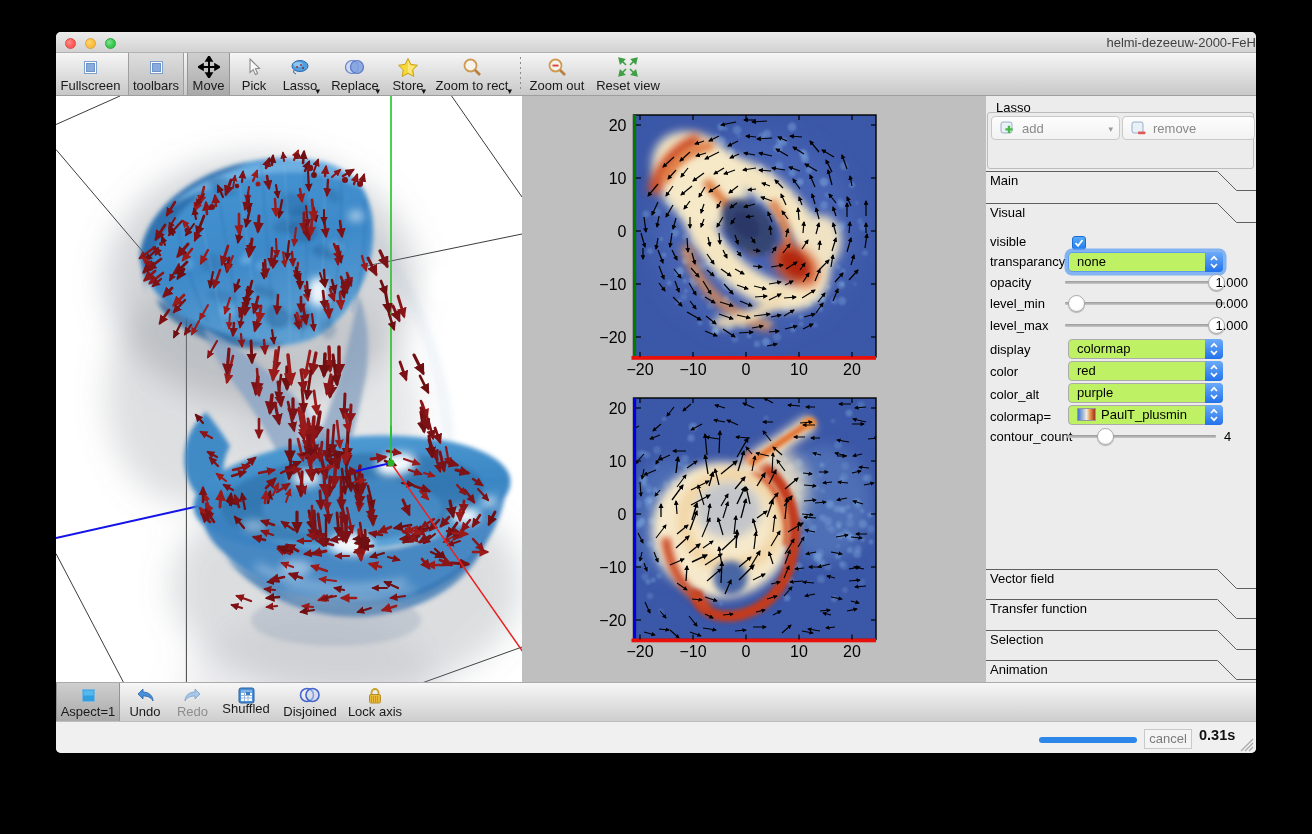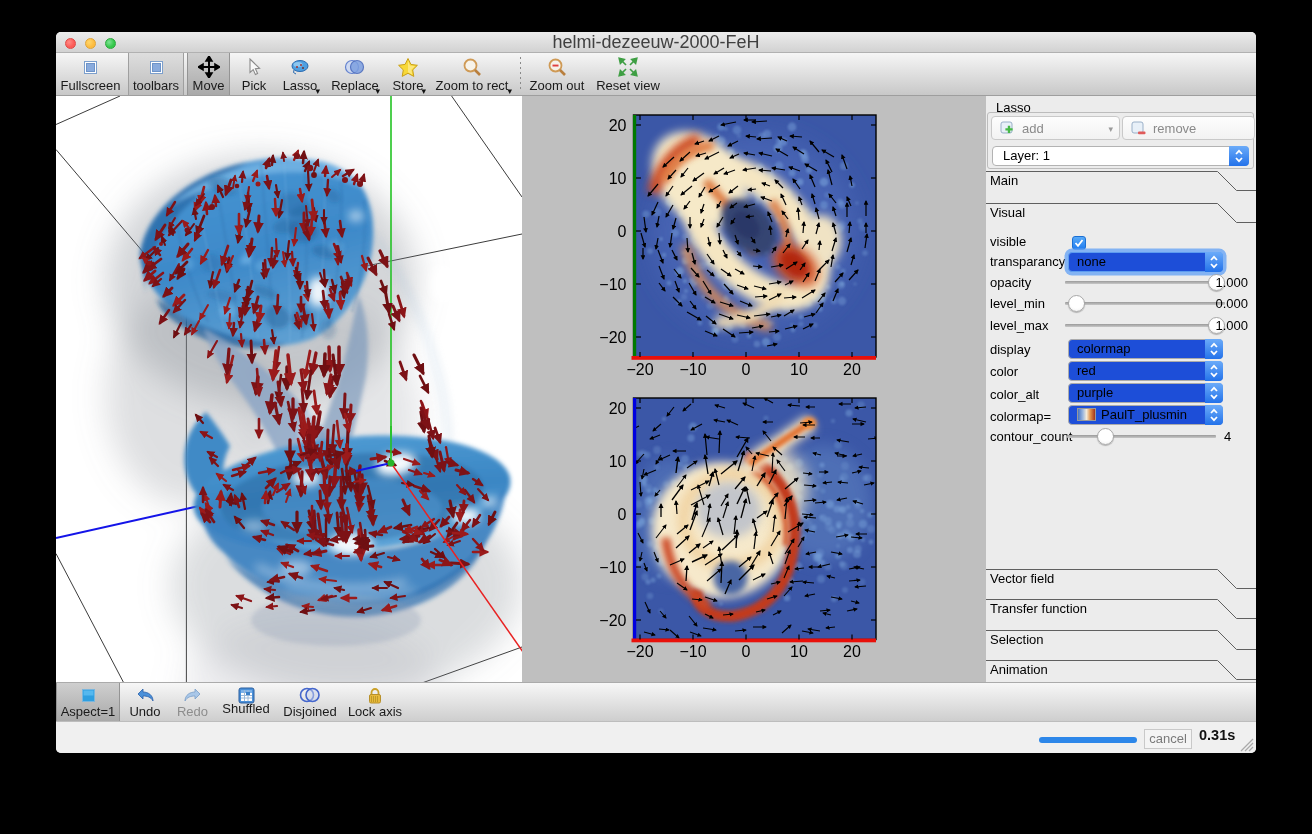--- a/index.html
+++ b/index.html
@@ -2,41 +2,41 @@
 <html><head><meta charset="utf-8"><style>
 *{margin:0;padding:0;box-sizing:border-box}
 html,body{width:1312px;height:834px;background:#000;overflow:hidden;
  font-family:"Liberation Sans",sans-serif}
 .abs{position:absolute}
 #win{position:absolute;left:56px;top:32px;width:1200px;height:721px;
  border-radius:5px;overflow:hidden;background:#ececec}
 #titlebar{position:absolute;left:0;top:0;width:1200px;height:21px;
  background:linear-gradient(#ececec,#d2d2d2);border-bottom:1px solid #b1b1b1}
 .tl{position:absolute;top:5.5px;width:11px;height:11px;border-radius:50%}
-#title{position:absolute;left:0;top:0;width:1200px;height:21px;text-align:center;
- font-size:18px;line-height:21px;color:#404040}
+#title{position:absolute;left:0;top:0;width:1200px;height:21px;text-align:right;
+ font-size:13px;line-height:21px;color:#404040}
 #toolbar{position:absolute;left:0;top:21px;width:1200px;height:43px;
  background:linear-gradient(#f6f6f6,#c8c8c8);border-bottom:1px solid #9e9e9e}
 .tbtn{position:absolute;top:0;height:42px;text-align:center}
 .tlabel{position:absolute;top:25px;width:100%;text-align:center;font-size:13px;color:#1a1a1a;white-space:nowrap}
 .ticon{position:absolute;top:3px;left:0;width:100%;height:22px;display:flex;align-items:center;justify-content:center}
 .pressed1{background:linear-gradient(#dedede,#bcbcbc);border-left:1px solid #9f9f9f;border-right:1px solid #9f9f9f}
 .pressed2{background:linear-gradient(#cfcfcf,#a9a9a9);border-left:1px solid #949494;border-right:1px solid #949494}
 .darr{position:absolute;top:33px;font-size:9px;color:#111}
 #canvas3d{position:absolute;left:0;top:64px;width:466px;height:586px;background:#fff}
 #plots{position:absolute;left:466px;top:64px;width:465px;height:586px;background:#bfbfbf}
 #rpanel{position:absolute;left:930px;top:64px;width:270px;height:586px;background:#ececec;font-size:13px;color:#000}
 #btoolbar{position:absolute;left:0;top:650px;width:1200px;height:39px;
  background:linear-gradient(#f7f7f7,#cecece);border-top:1px solid #ababab}
 .bbtn{position:absolute;top:0;height:38px;text-align:center}
 .blabel{position:absolute;top:22px;width:100%;text-align:center;font-size:13px;color:#1a1a1a;white-space:nowrap}
 .bicon{position:absolute;top:3px;left:0;width:100%;height:18px;display:flex;align-items:center;justify-content:center}
 #statusbar{position:absolute;left:0;top:689px;width:1200px;height:32px;background:#f0f0f0;border-top:1px solid #bdbdbd}
 .rlabel{position:absolute;left:4px;white-space:nowrap}
-.combo{position:absolute;left:82px;width:155px;height:20px;background:#1d4ed8;border:1px solid #ababab;
+.combo{position:absolute;left:82px;width:155px;height:20px;background:#bef264;border:1px solid #ababab;
  border-radius:4px;font-size:13px;line-height:18px;padding-left:8px;white-space:nowrap}
 .spin{position:absolute;right:-1px;top:-1px;width:18px;height:20px;border-radius:0 4px 4px 0;
  background:linear-gradient(#6babf9,#2372ea);display:flex;align-items:center;justify-content:center}
 .slidert{position:absolute;height:3px;top:8px;background:linear-gradient(#9a9a9a,#c8c8c8);border-radius:1px}
 .sliderk{position:absolute;top:0px;width:17px;height:17px;border-radius:50%;
  background:radial-gradient(circle at 50% 35%,#ffffff 55%,#ededed);border:1px solid #a9a9a9;box-shadow:0 1px 1px rgba(0,0,0,.25)}
 .sval{position:absolute;right:8px;text-align:right}
 .thead{position:absolute;left:0;width:270px;height:20px}
 .thead div{position:absolute;left:4px;top:2px;font-size:13px}
 </style></head><body>
@@ -1606,26 +1606,20 @@
         <div class="abs" style="left:30px;top:4px;font-size:13px;color:#8a8a8a">add</div>
         <div class="abs" style="right:6px;top:7px;font-size:9px;color:#9a9a9a">▾</div>
       </div>
       <div class="abs" style="left:136px;top:20px;width:133px;height:24px;background:linear-gradient(#fdfdfd,#f2f2f2);border:1px solid #c9c9c9;border-radius:4px;">
         <svg class="abs" style="left:8px;top:4px" width="16" height="16" viewBox="0 0 16 16">
           <rect x="1" y="1" width="11" height="11" rx="2" fill="#e8f0f8" stroke="#9ab0c8"></rect>
           <rect x="7" y="10.4" width="7.5" height="2.8" rx="1" fill="#e05a5a"></rect>
         </svg>
         <div class="abs" style="left:30px;top:4px;font-size:13px;color:#8a8a8a">remove</div>
       </div>
-      <div class="abs" style="left:6px;top:50px;width:257px;height:20px;background:#fff;border:1px solid #b3b3b3;border-radius:4px;font-size:13px;line-height:18px;padding-left:10px">Layer: 1<div class="spin" style="width:20px">
-          <svg width="10" height="14" viewBox="0 0 10 14">
-            <path d="M2 5 L5 1.8 L8 5" fill="none" stroke="#fff" stroke-width="1.7"></path>
-            <path d="M2 9 L5 12.2 L8 9" fill="none" stroke="#fff" stroke-width="1.7"></path>
-          </svg>
-        </div></div>
       <div class="thead" style="top:75px"><svg width="270" height="21" viewBox="0 0 270 21">
           <polyline points="0,0.5 231.5,0.5 250.5,19.5 270,19.5" fill="none" stroke="#5f5f5f" stroke-width="1"></polyline>
         </svg><div>Main</div></div>
       <div class="thead" style="top:106.5px"><svg width="270" height="21" viewBox="0 0 270 21">
           <polyline points="0,0.5 231.5,0.5 250.5,19.5 270,19.5" fill="none" stroke="#5f5f5f" stroke-width="1"></polyline>
         </svg><div>Visual</div></div>
       <div class="rlabel" style="top:138px">visible</div>
       <div class="abs" style="left:86px;top:140px;width:14px;height:14px;border-radius:3px;background:linear-gradient(#59aaf8,#1f7cf0);border:1px solid #1a6fd4">
         <svg width="12" height="12" viewBox="0 0 12 12" style="position:absolute;left:0;top:0">
           <path d="M2.5 6 L5 8.8 L9.5 3" fill="none" stroke="#fff" stroke-width="1.8"></path>

